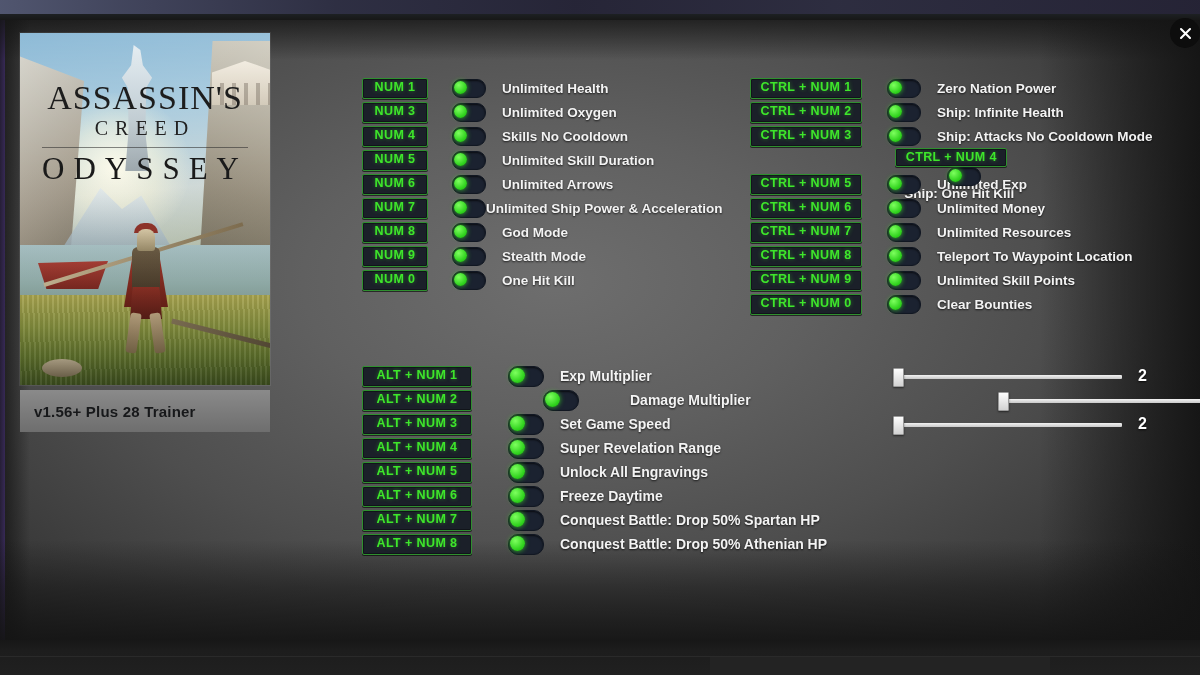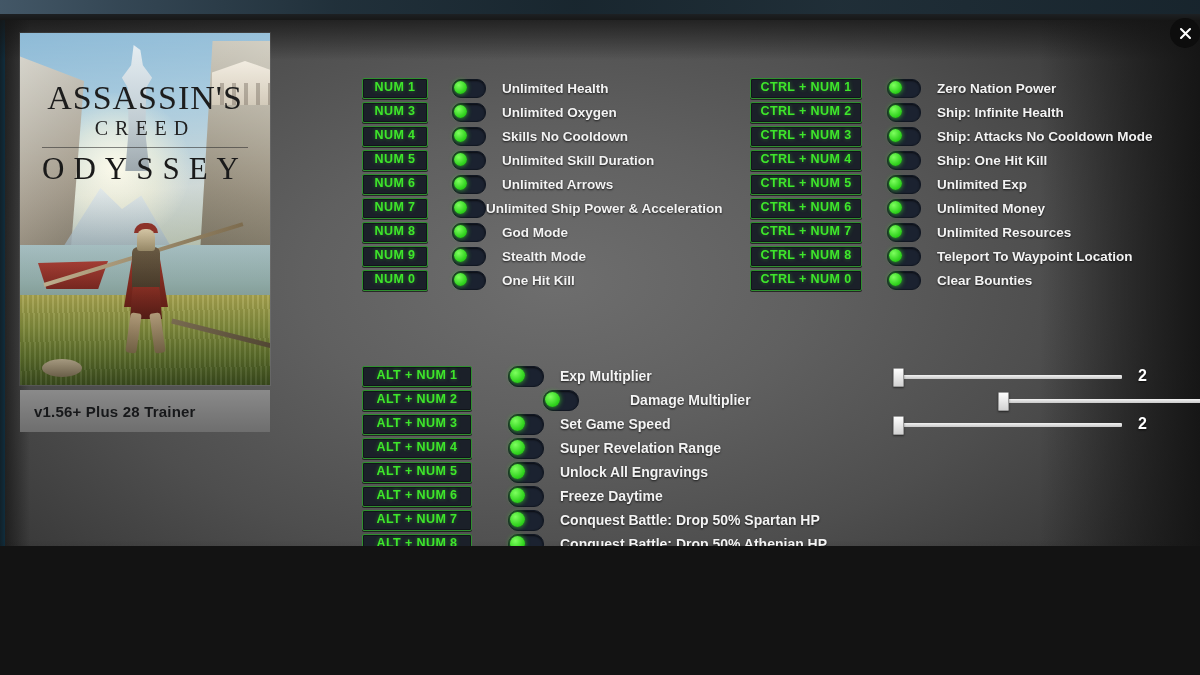--- a/index.html
+++ b/index.html
@@ -2,21 +2,21 @@
 <html><head>
 <meta charset="utf-8">
 <style>
   html,body{margin:0;padding:0;}
   body{
     width:1200px;height:675px;overflow:hidden;
     background:#131313;
     font-family:"Liberation Sans", sans-serif;
     -webkit-font-smoothing:antialiased;
   }
-  #app{position:relative;width:1200px;height:546px;overflow:hidden;background:#0369a1;}
+  #app{position:relative;width:1200px;height:675px;overflow:hidden;background:#8b5cf6;}
 
   
   .top-strip{position:absolute;left:0;top:0;width:1200px;height:14px;
     background:linear-gradient(90deg,#4a5560 0%,#3a434c 10%,#242a2f 28%,#1b1f22 48%,#23282c 70%,#1a1d20 100%);
     opacity:.9;}
   .top-strip-2{position:absolute;left:0;top:14px;width:1200px;height:6px;
     background:linear-gradient(180deg,#1d2023,#171717);}
 
   
   .bottom-band{position:absolute;left:0;top:640px;width:1200px;height:35px;
@@ -298,21 +298,21 @@
         </div>
         <div class="lbl" style="margin-left: 16px;">Ship: Infinite Health</div>
       </div>
       <div class="row" style="height: 24px;">
         <div class="hk w110">CTRL + NUM 3</div>
         <div class="tg" style="margin-left: 25px;">
           <i></i>
         </div>
         <div class="lbl" style="margin-left: 16px;">Ship: Attacks No Cooldown Mode</div>
       </div>
-      <div class="row" style="height: 24px;">
+      <div class="row" style="height: 24px; flex-direction: column;">
         <div class="hk w110">CTRL + NUM 4</div>
         <div class="tg" style="margin-left: 25px;">
           <i></i>
         </div>
         <div class="lbl" style="margin-left: 16px;">Ship: One Hit Kill</div>
       </div>
       <div class="row" style="height: 24px;">
         <div class="hk w110">CTRL + NUM 5</div>
         <div class="tg" style="margin-left: 25px;">
           <i></i>
@@ -332,20 +332,27 @@
           <i></i>
         </div>
         <div class="lbl" style="margin-left: 16px;">Unlimited Resources</div>
       </div>
       <div class="row" style="height: 24px;">
         <div class="hk w110">CTRL + NUM 8</div>
         <div class="tg" style="margin-left: 25px;">
           <i></i>
         </div>
         <div class="lbl" style="margin-left: 16px;">Teleport To Waypoint Location</div>
+      </div>
+      <div class="row" style="height: 24px;">
+        <div class="hk w110">CTRL + NUM 9</div>
+        <div class="tg" style="margin-left: 25px;">
+          <i></i>
+        </div>
+        <div class="lbl" style="margin-left: 16px;">Unlimited Skill Points</div>
       </div>
       <div class="row" style="height: 24px;">
         <div class="hk w110">CTRL + NUM 0</div>
         <div class="tg" style="margin-left: 25px;">
           <i></i>
         </div>
         <div class="lbl" style="margin-left: 16px;">Clear Bounties</div>
       </div>
     </div>
 

